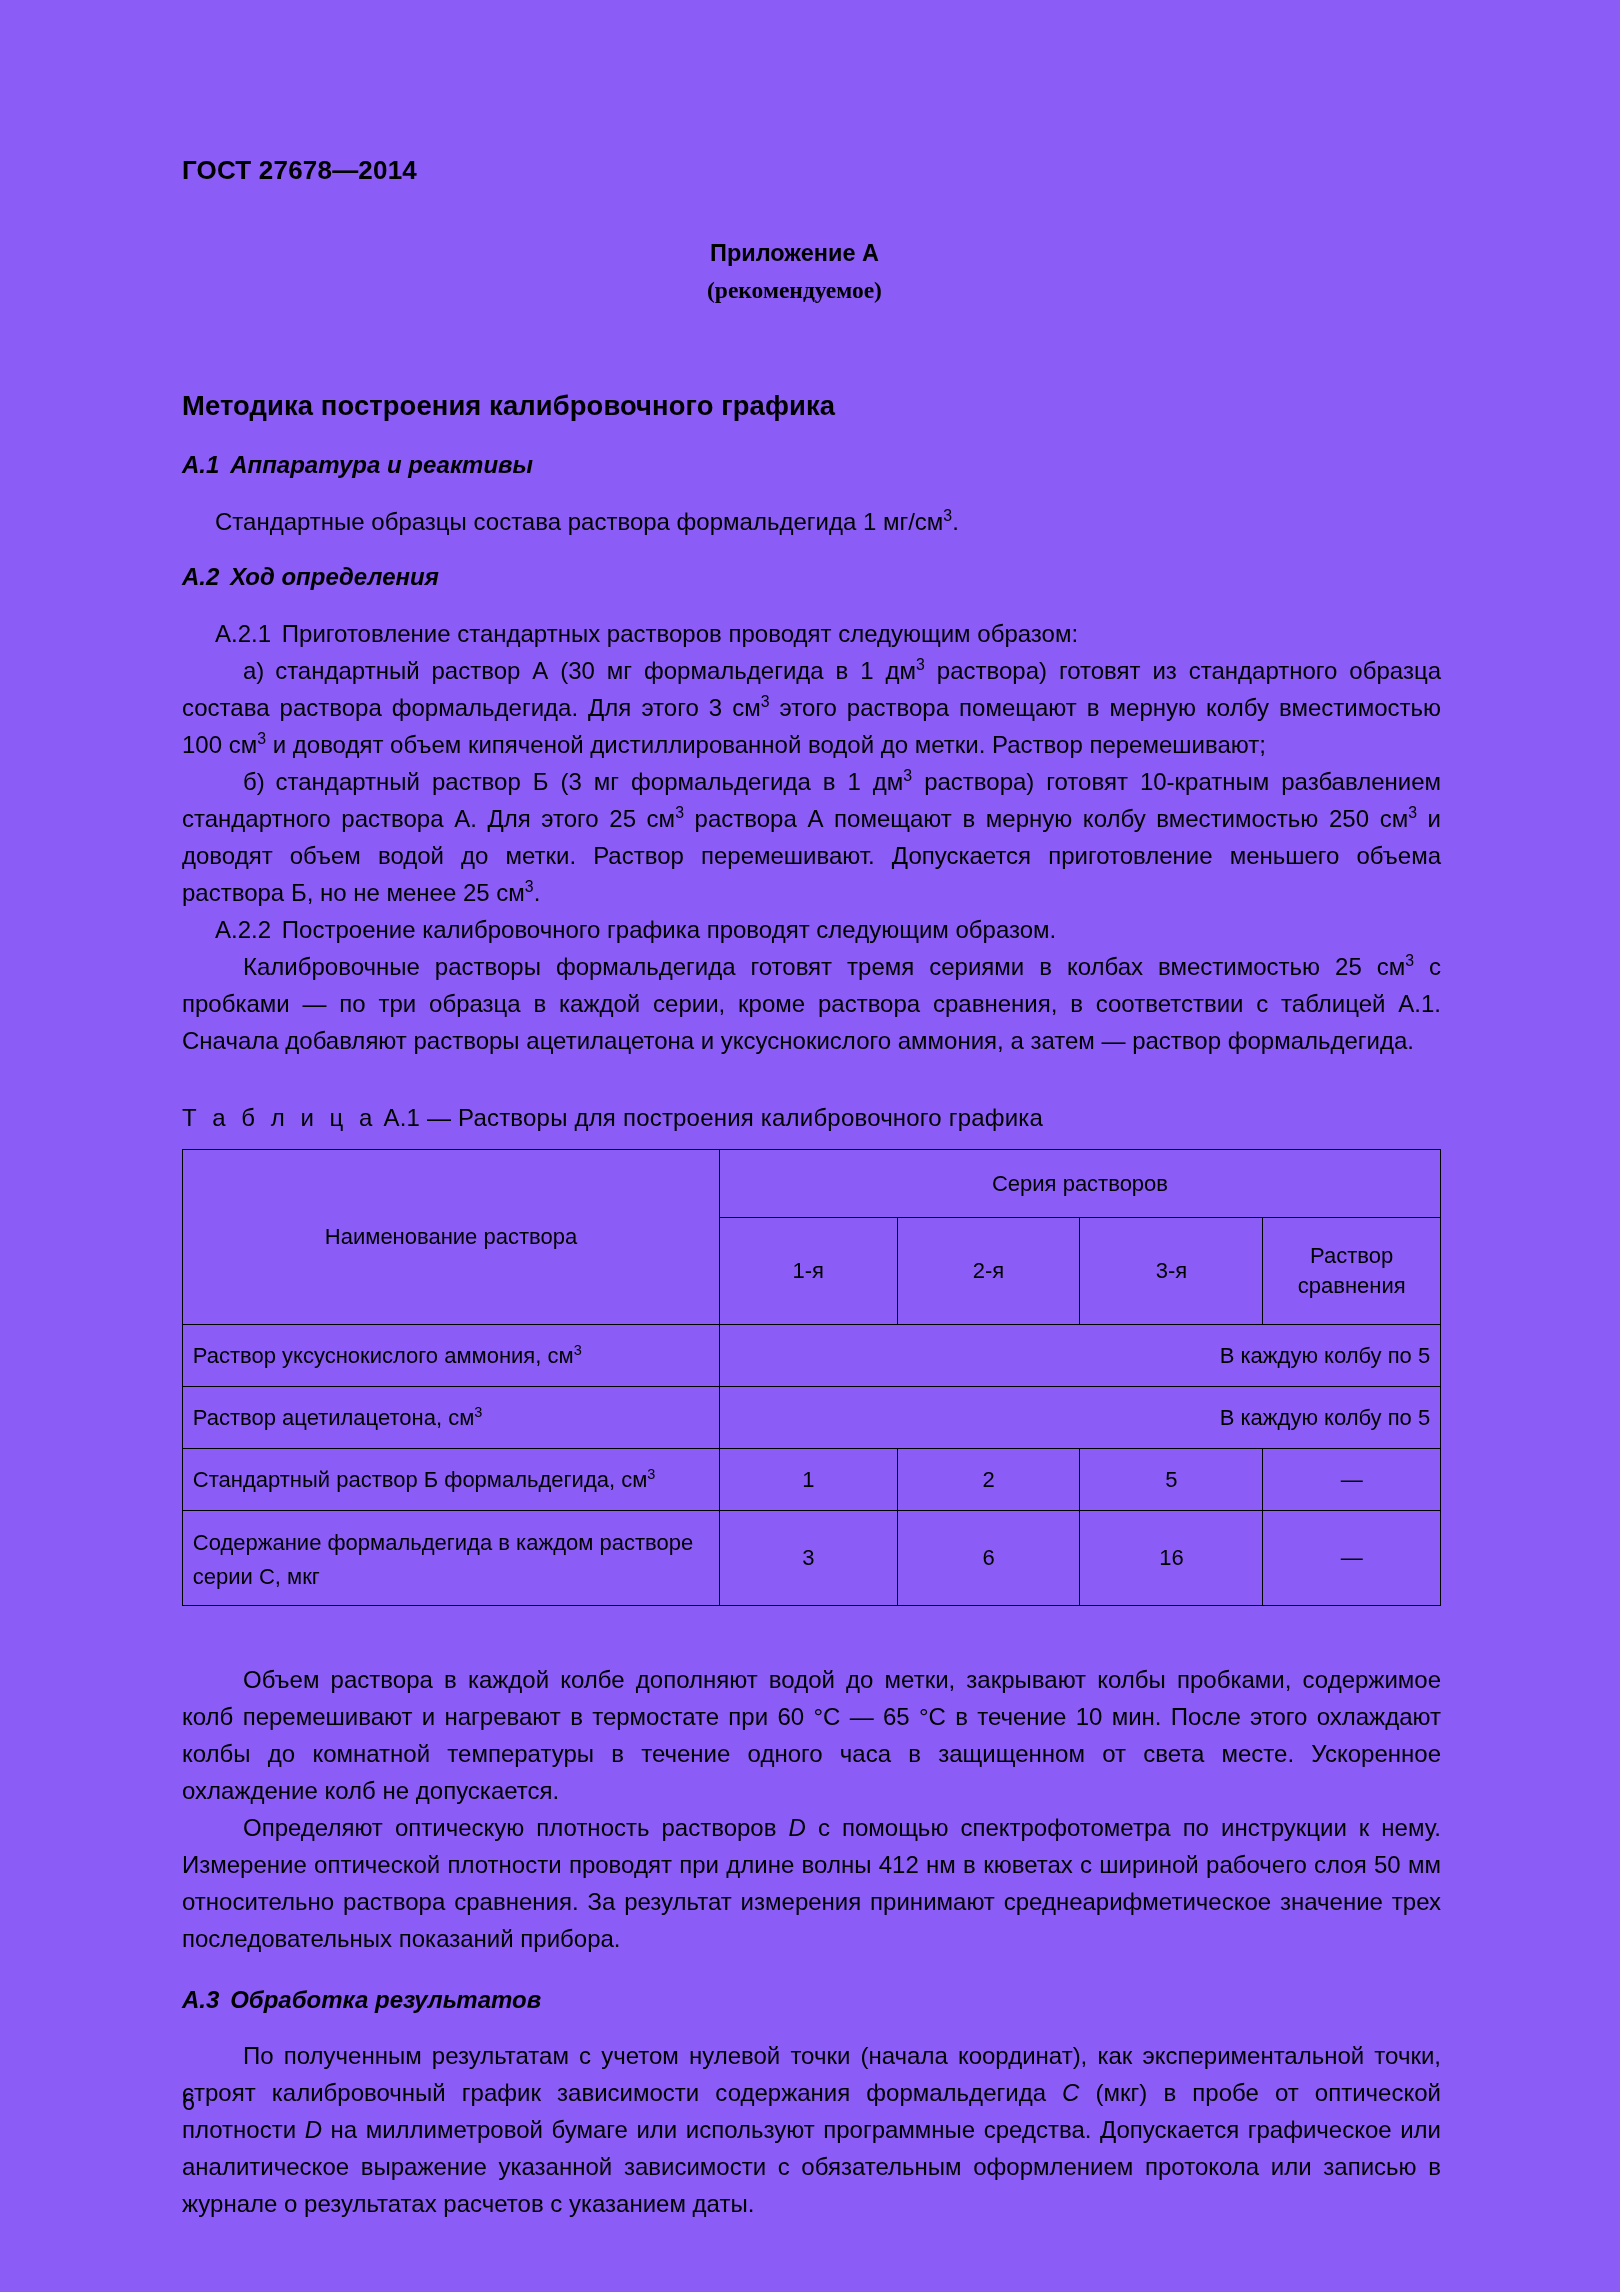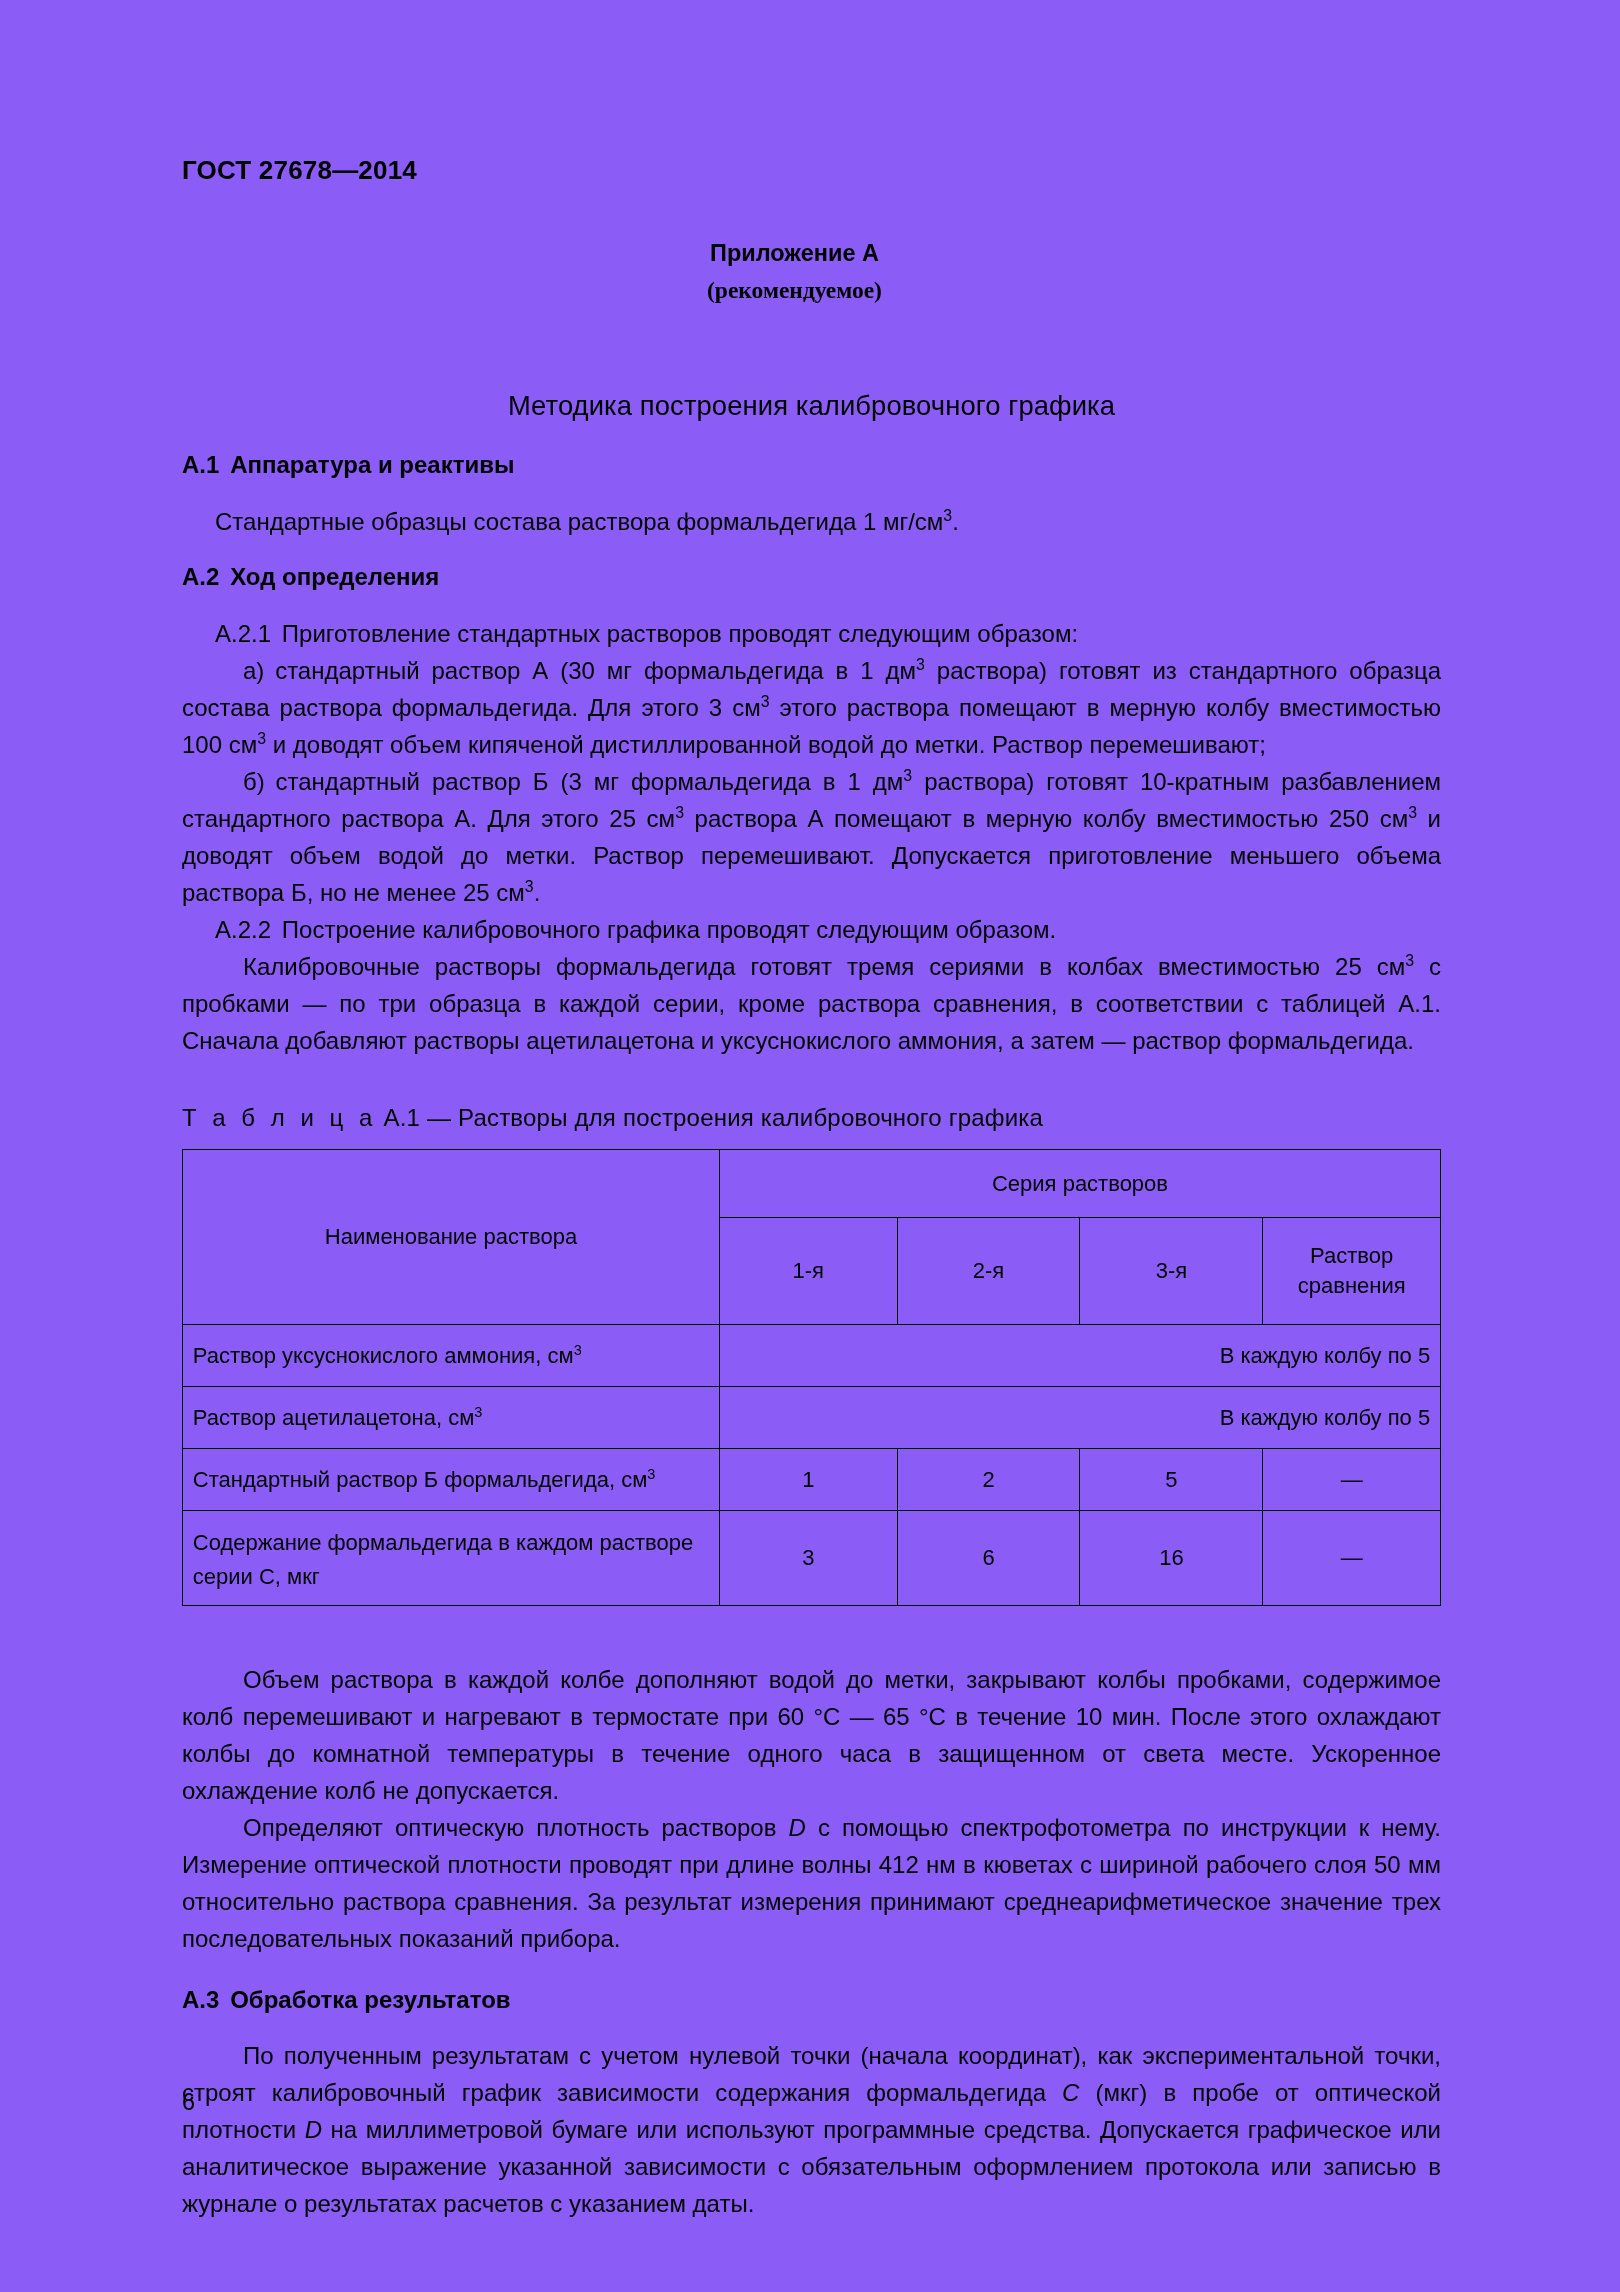--- a/index.html
+++ b/index.html
@@ -45,39 +45,39 @@
     line-height: 37px;
   }
   .annex-block .line2 { font-weight: bold; font-family: Liberation Serif, serif; }
 
   
   .doc-title {
     position: absolute;
     left: 182px;
     top: 390px;
     width: 1259px;
-    text-align: center;
     font-size: 27.4px;
-    font-weight: normal;
+    font-weight: bold;
     letter-spacing: 0.1px;
   }
 
   
   .content {
     position: absolute;
     left: 182px;
     top: 451px;
     width: 1259px;
   }
 
   h3.sec {
     font-size: 24px;
     font-weight: bold;
     margin: 0;
     padding: 0;
+    font-style: italic;
   }
   .sec-num { margin-right: 10.8px; }
 
   p {
     margin: 0;
     padding: 0;
     font-size: 24px;
     line-height: 37px;
     text-align: justify;
     text-justify: inter-word;

